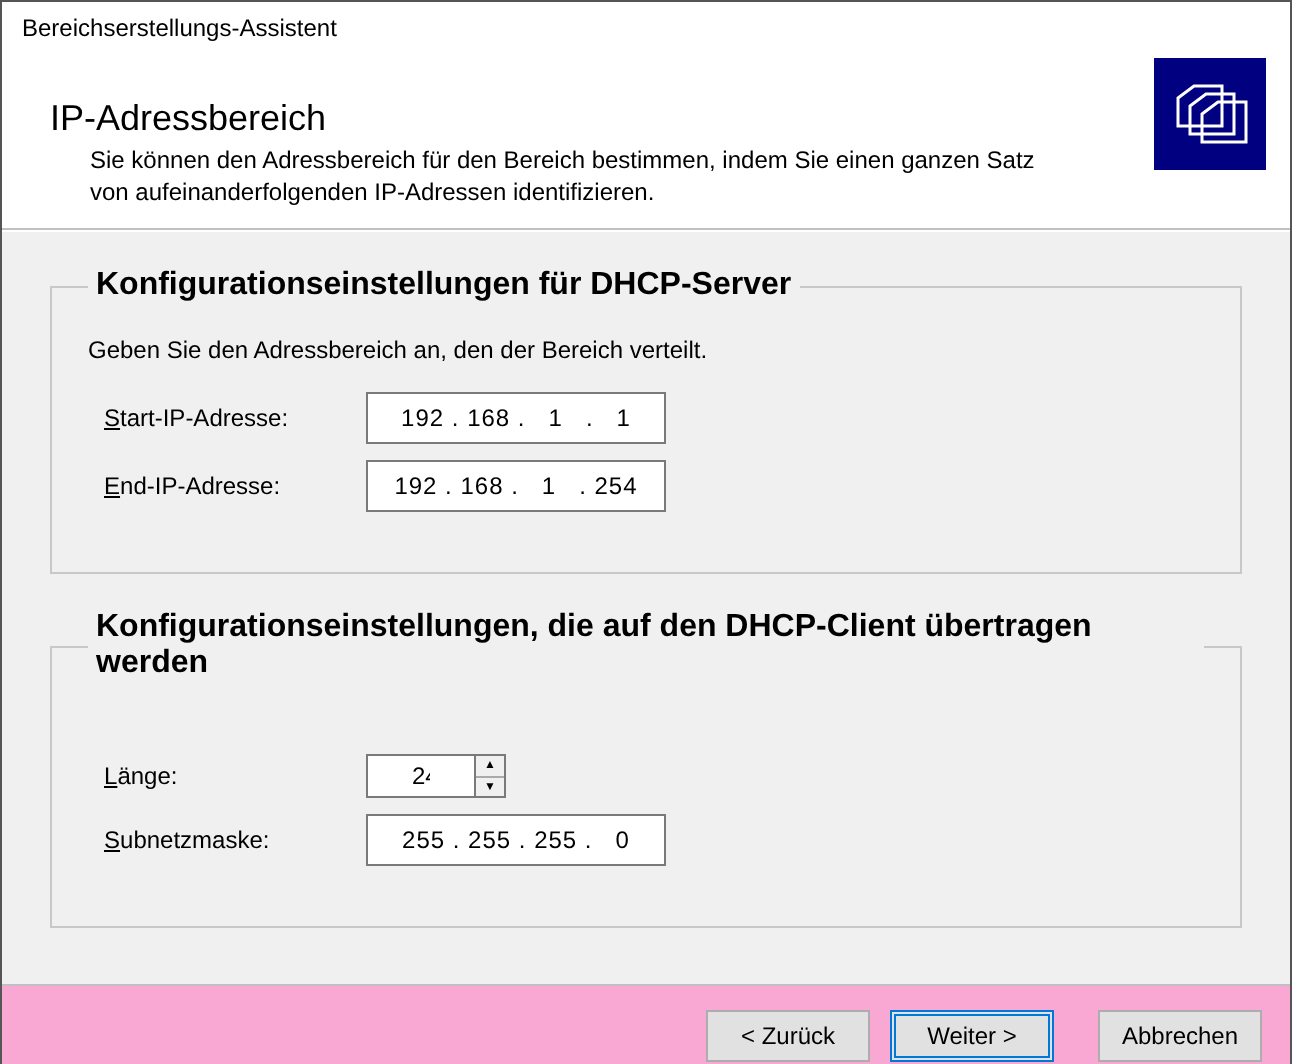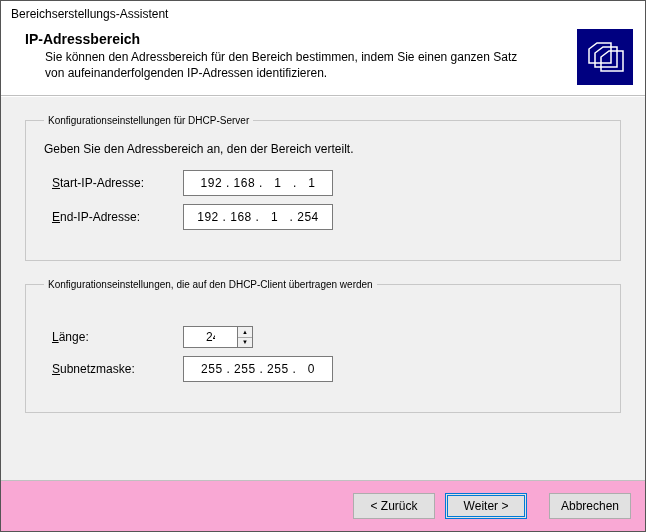--- a/index.html
+++ b/index.html
@@ -25,21 +25,21 @@
     padding: 6px 10px 4px 10px;
     font-size: 12px;
   }
   .header {
     display: flex;
     align-items: flex-start;
     padding: 4px 12px 10px 24px;
     border-bottom: 1px solid #c0c0c0;
   }
   .header-text { flex: 1; padding-top: 2px; }
-  .header-title { font-weight: 700; font-size: 14px; }
+  .header-title { font-weight: 400; font-size: 18px; margin-top: 18px; }
   .header-desc {
     padding: 2px 0 0 20px;
     font-size: 12px;
     line-height: 1.35;
     max-width: 500px;
   }
   .header-icon {
     width: 56px; height: 56px;
     background: #000080;
     display: flex; align-items: center; justify-content: center;
@@ -53,22 +53,23 @@
     border-top: 1px solid #fff;
   }
   fieldset.group {
     border: 1px solid #c8c8c8;
     margin: 0 0 18px 0;
     padding: 14px 18px 22px 18px;
     position: relative;
   }
   fieldset.group legend {
     padding: 0 4px;
-    font-size: 10px;
+    font-size: 16px;
     background: #f0f0f0;
+    font-weight: bold;
   }
   .instr { margin: 2px 0 14px 0; }
   .row {
     display: flex;
     align-items: center;
     margin: 8px 0;
     gap: 19px;
   }
   .row-label {
     width: 120px;

